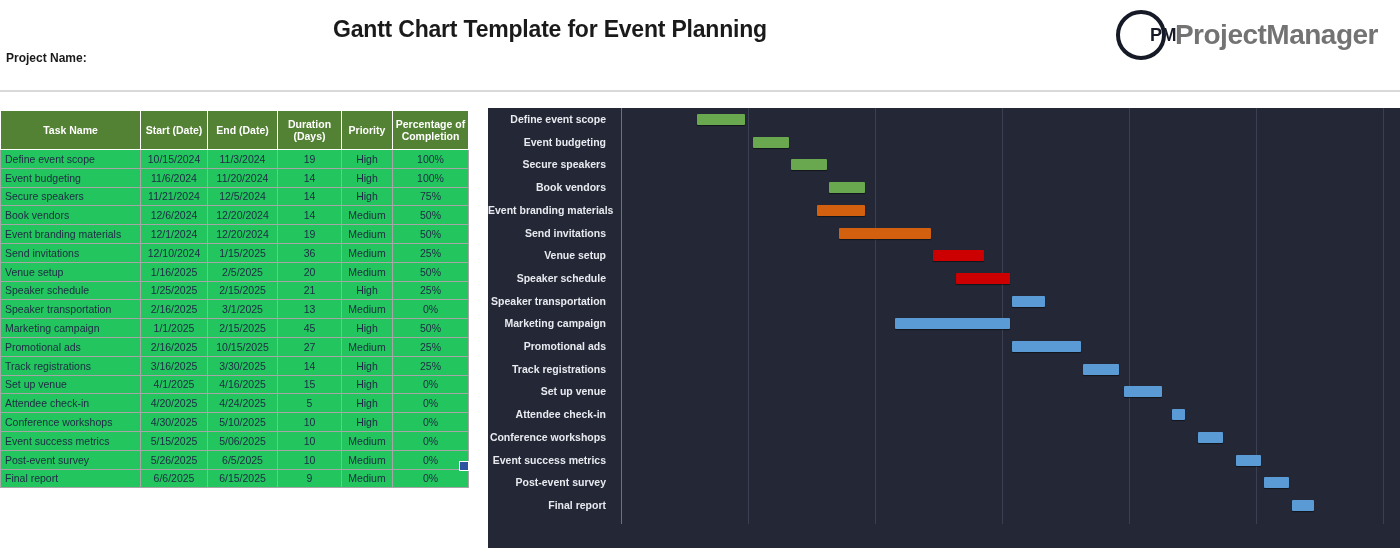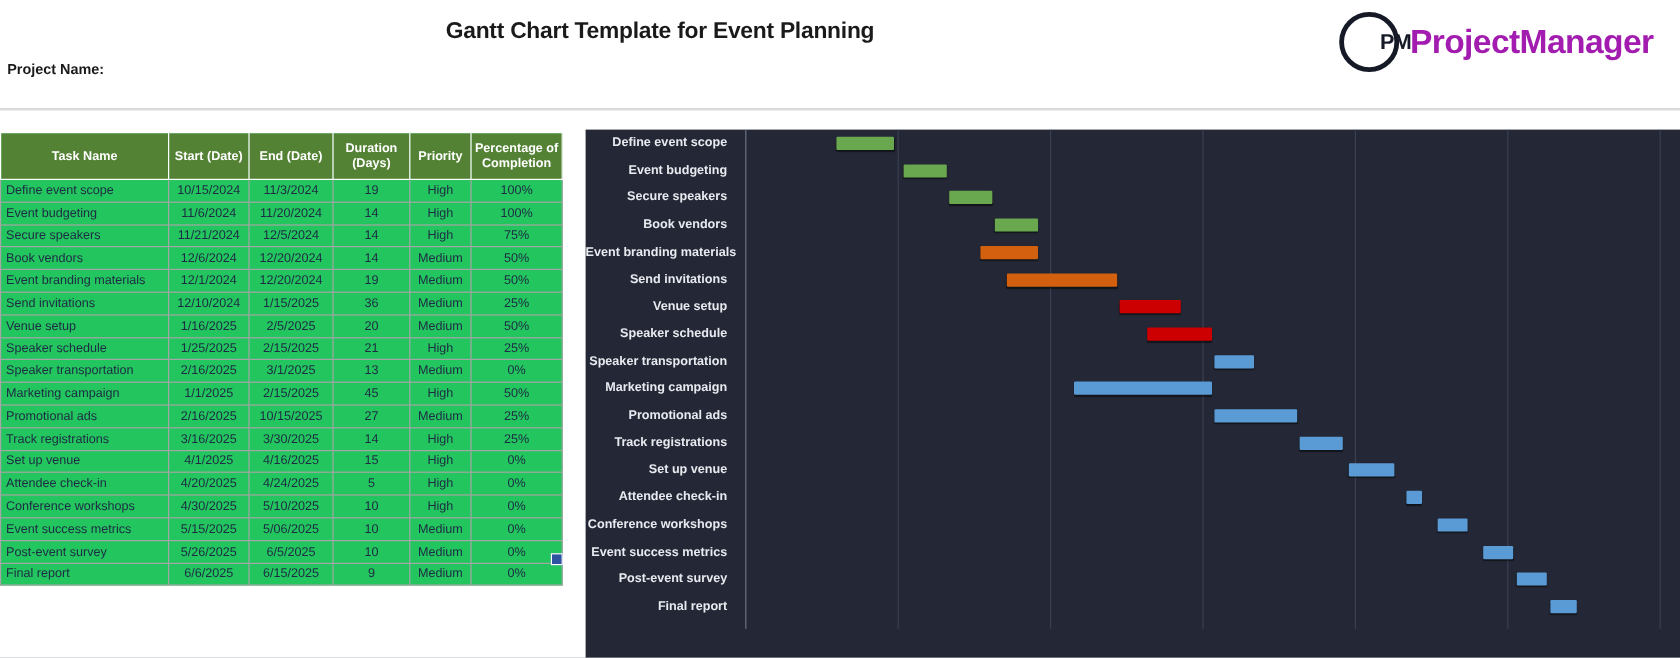--- a/index.html
+++ b/index.html
@@ -22,21 +22,21 @@
     width: 1400px;
     height: 90px;
     background: #ffffff;
     border-bottom: 2px solid #d9d9d9;
   }
   #page-title {
     position: absolute;
     left: 0; top: 16px;
     width: 1100px;
     text-align: center;
-    font-size: 19px;
+    font-size: 23px;
     font-weight: bold;
     color: #1a1a1a;
     letter-spacing: -0.2px;
   }
   #project-name-label {
     position: absolute;
     left: 6px; top: 51px;
     font-size: 12px;
     font-weight: bold;
     color: #1a1a1a;
@@ -60,21 +60,21 @@
   #logo-mark span {
     font-size: 18px;
     font-weight: bold;
     color: #151a26;
     letter-spacing: -0.5px;
     margin-left: 44px;
   }
   #logo-text {
     font-size: 28px;
     font-weight: bold;
-    color: #a21caf;
+    color: #737373;
     letter-spacing: -0.5px;
   }
 
   
   #task-table {
     position: absolute;
     left: 0; top: 110px;
     border-collapse: collapse;
     table-layout: fixed;
     width: 468px;

